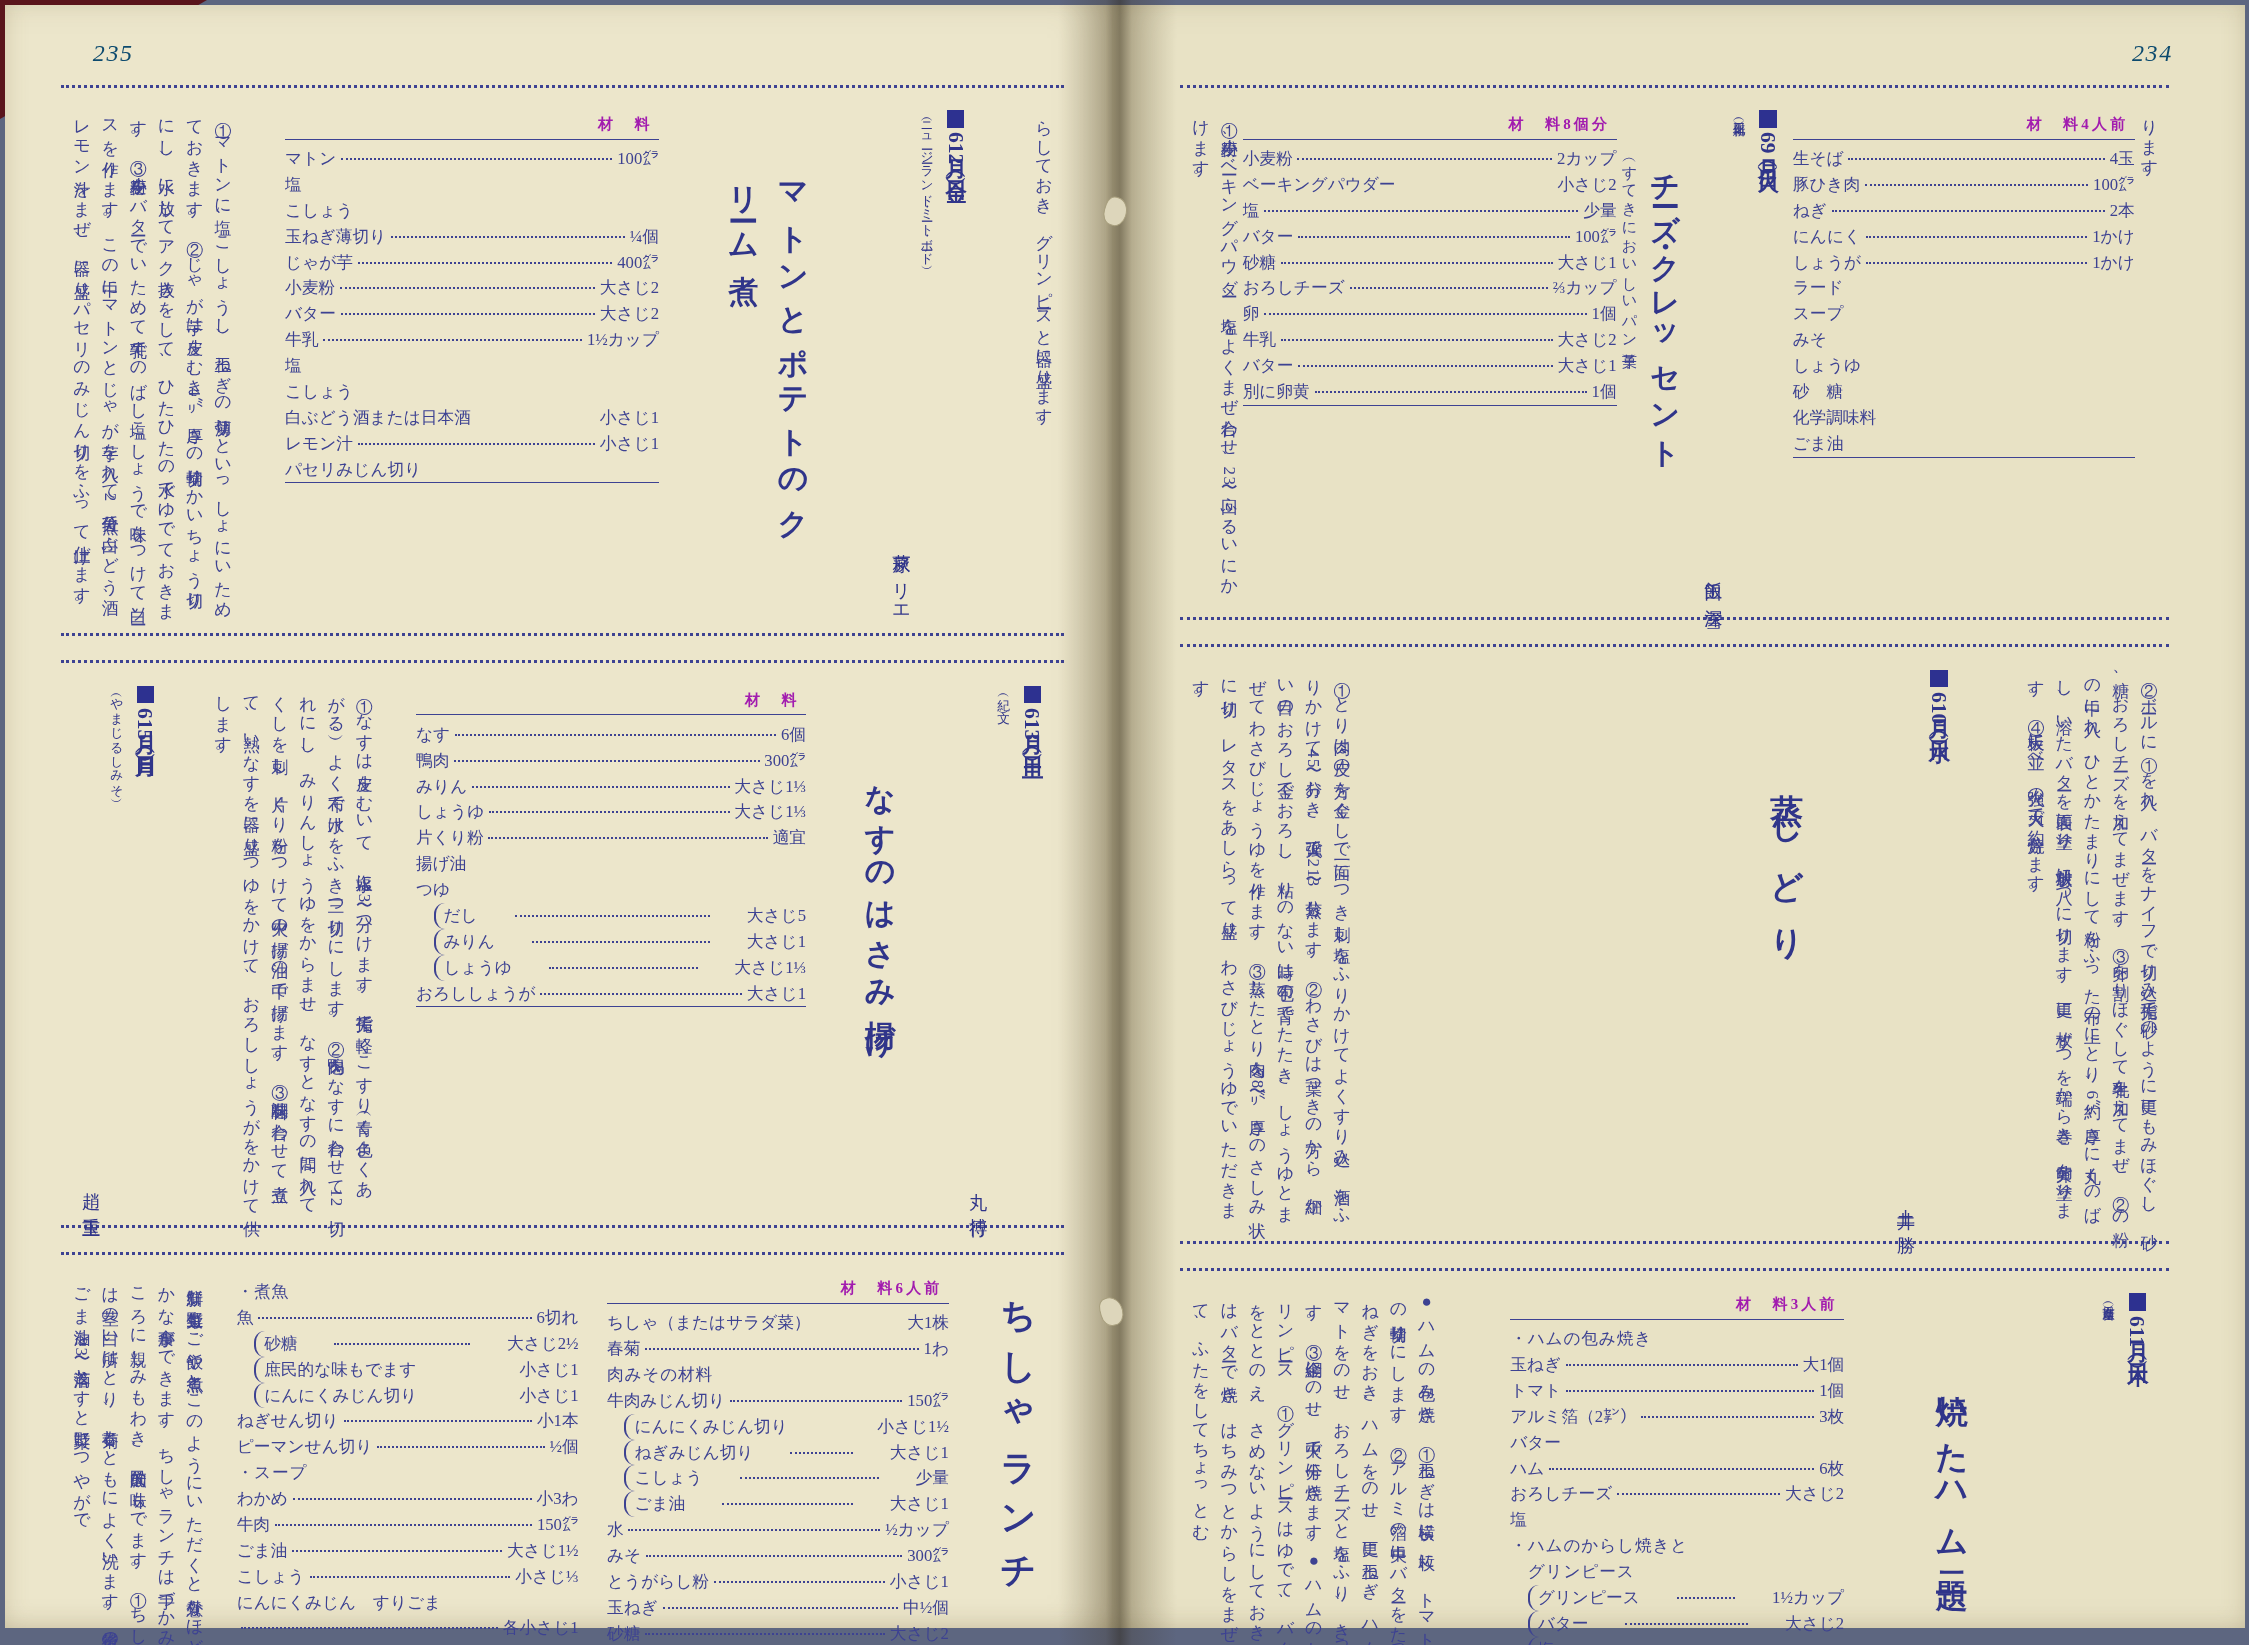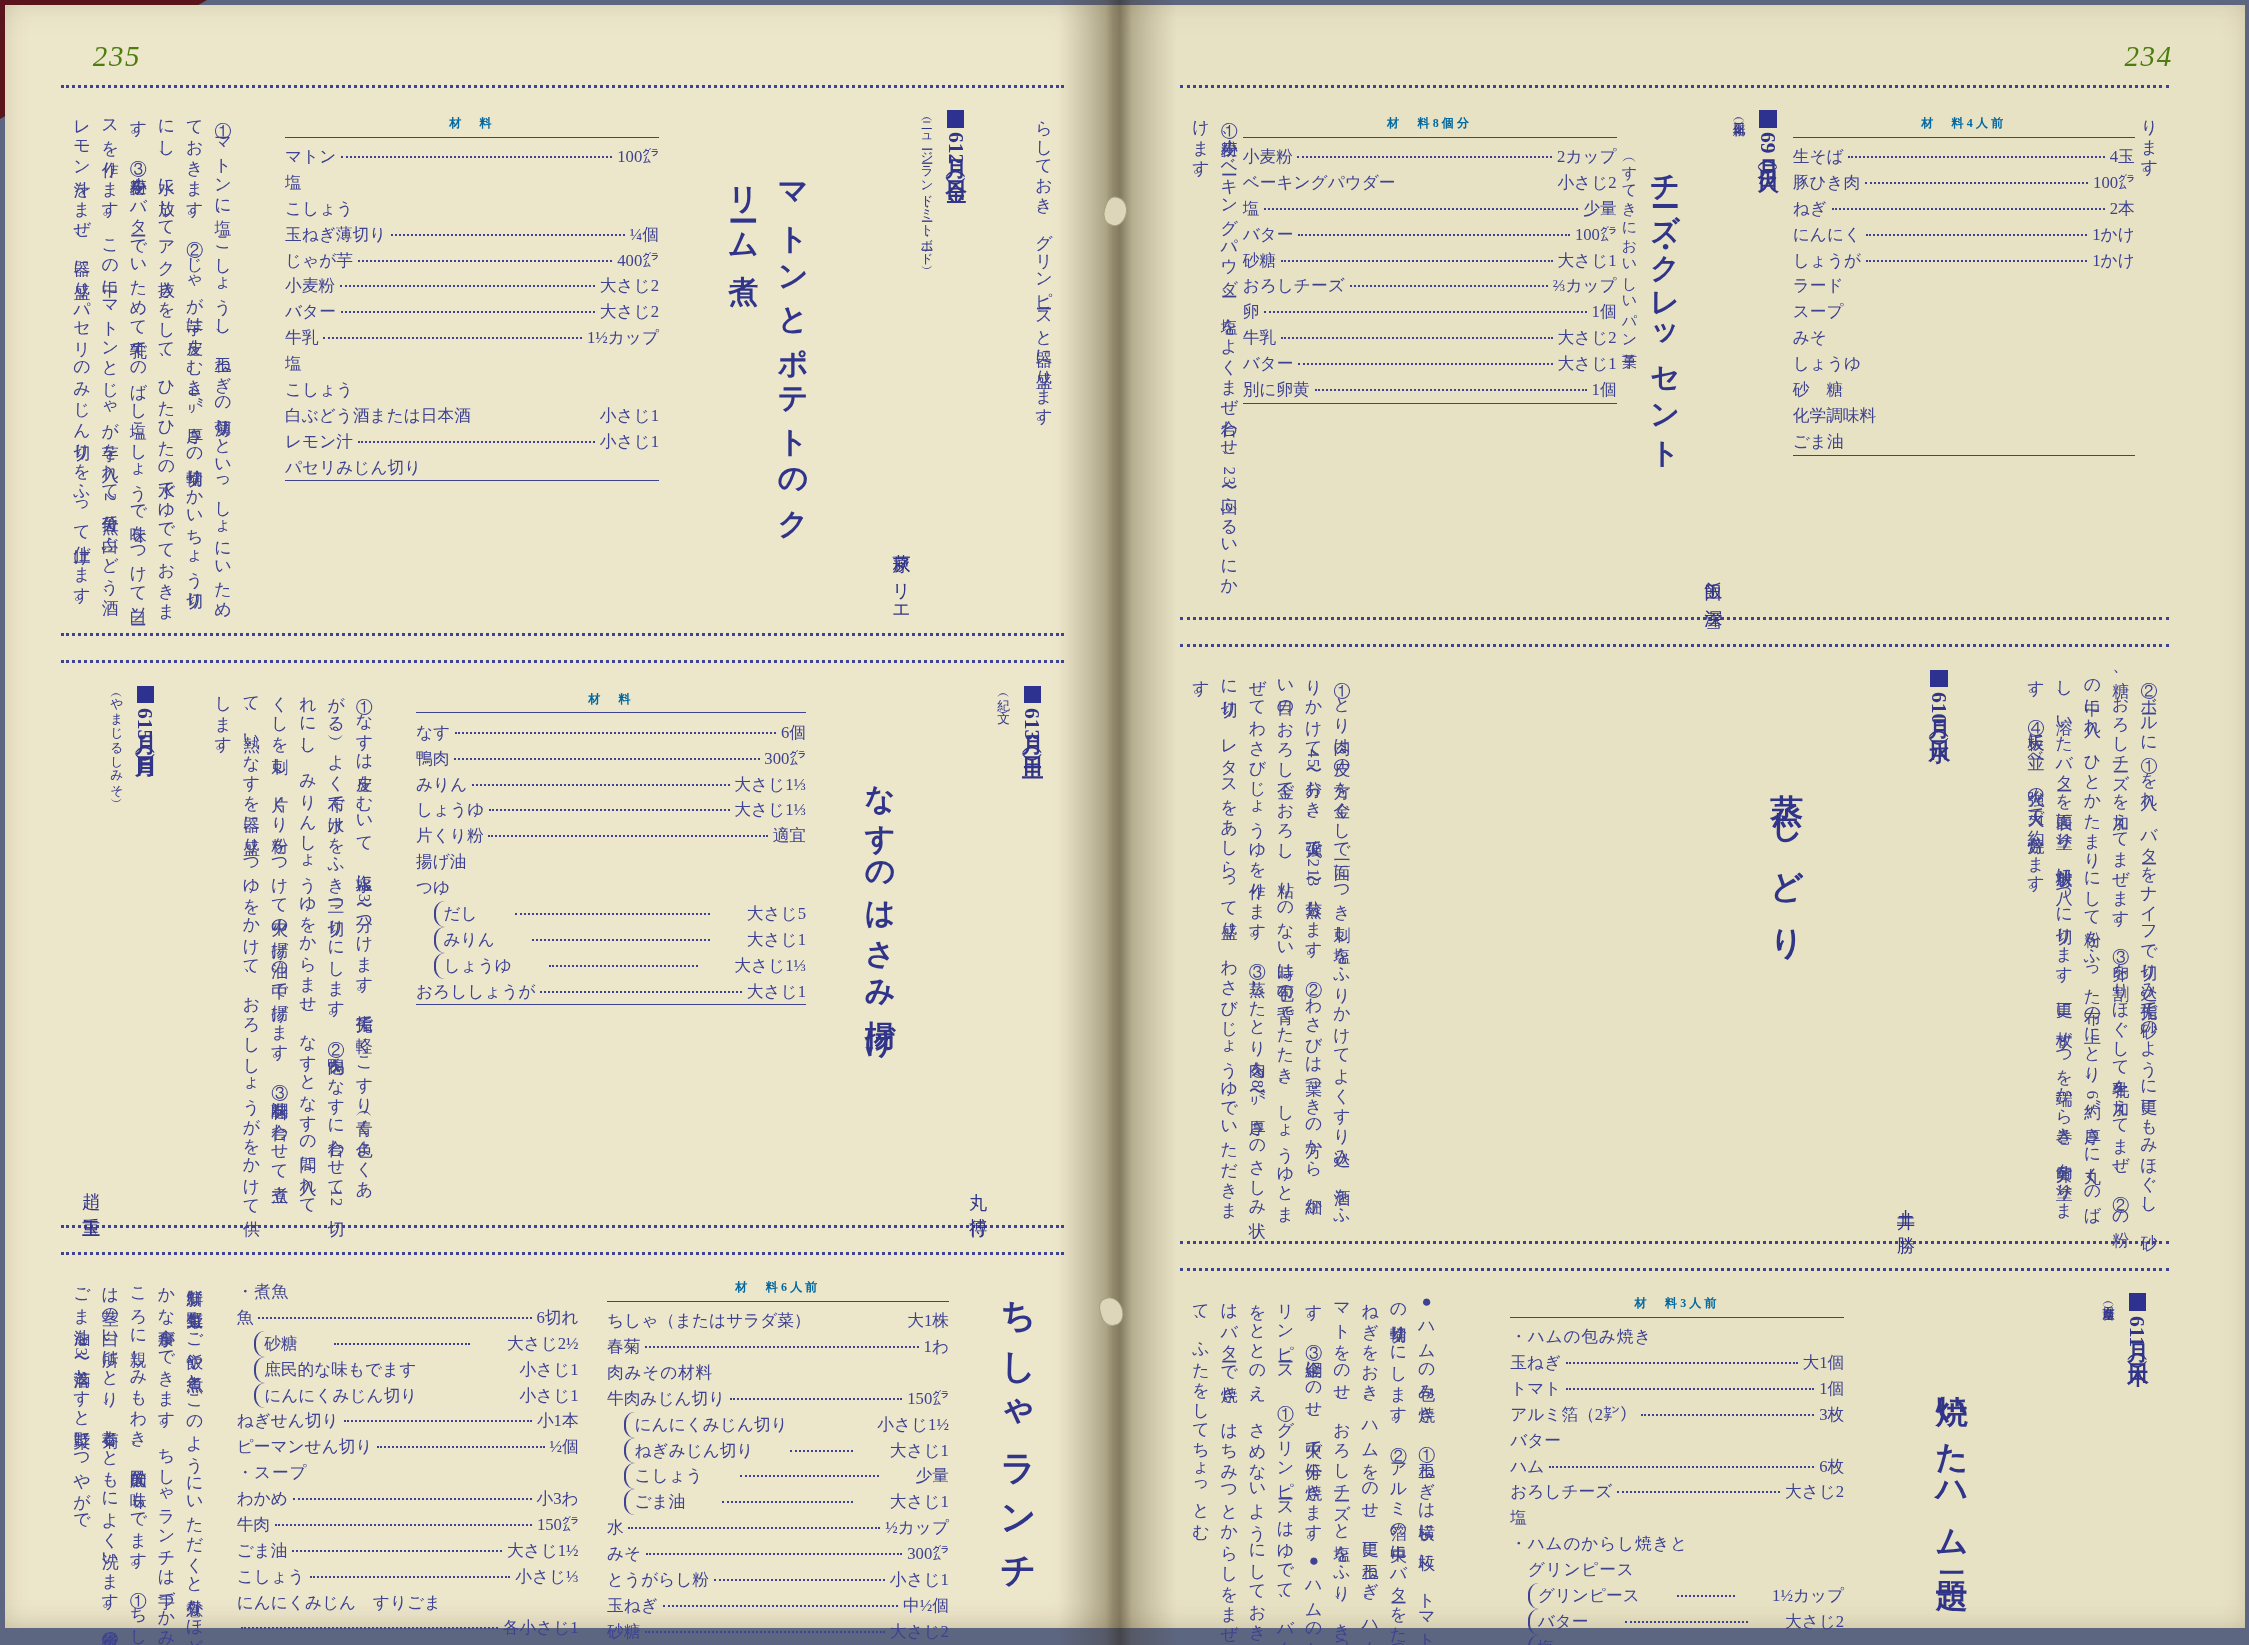--- a/index.html
+++ b/index.html
@@ -10,39 +10,39 @@
   }
   .corner-maroon{position:absolute;left:0;top:0;width:207px;height:119px;
     background:#5a151c;clip-path:polygon(0 0,100% 0,0 100%);}
   .book{position:absolute;left:4.8px;top:4.8px;width:2240px;height:1623px;display:flex;}
   .page{position:relative;height:100%;color:#3d4292;}
   .page-left{width:1107px;background:#ece6cb;box-shadow:inset -32px 0 48px -24px rgba(80,65,30,.35), inset 6.4px -6.4px 24px -8px rgba(120,100,60,.25);}
   .page-right{width:1133px;background:#e8e2c5;box-shadow:inset 32px 0 48px -24px rgba(80,65,30,.35), inset -8px -4.8px 24px -9.5px rgba(120,100,60,.25);}
   .gutter{position:absolute;left:1058px;top:0;width:119px;height:100%;pointer-events:none;
     background:linear-gradient(90deg,rgba(60,45,15,0) 0%,rgba(60,45,15,.22) 40%,rgba(40,30,10,.45) 52%,rgba(60,45,15,.22) 62%,rgba(60,45,15,0) 100%);}
   .stitch{position:absolute;width:20.7px;height:27px;background:#ddd6bb;border:1.6px solid #a89f7e;border-radius:40% 60% 50% 50%;transform:rotate(18deg);}
-  .pnum{position:absolute;top:35px;font-size:29px;font-style:italic;letter-spacing:1.6px;color:#4d7c0f;}
+  .pnum{position:absolute;top:35px;font-size:24px;font-style:italic;letter-spacing:1.6px;color:#0c4a6e;}
   .pad{position:absolute;left:56px;right:48px;top:80px;bottom:14.3px;display:flex;flex-direction:column;}
   .band{border-top:3.2px dotted #3d4292;border-bottom:3.2px dotted #3d4292;
     display:flex;flex-direction:row;justify-content:space-between;align-items:stretch;
     padding:20.7px 6.4px 16px 6.4px;margin-bottom:24px;}
   .band:last-child{margin-bottom:0;}
   .v{writing-mode:vertical-rl;height:100%;line-height:1.66;}
   .instr{font-size:17px;letter-spacing:0.8px;}
   .cont{font-size:17px;}
   .title{font-weight:bold;font-size:30px;letter-spacing:6.4px;color:#30358a;margin:0 11px;}
   .title.big{font-size:35px;letter-spacing:11px;}
   .subtitle{font-size:15px;letter-spacing:1.6px;font-weight:normal;}
   .dblock{font-size:21.5px;font-weight:bold;color:#30358a;margin:0 8px;}
   .dblock .brand{font-size:12.7px;font-weight:normal;margin-top:4.8px;}
   .dblock .author{font-size:18.3px;font-weight:normal;text-align:end;letter-spacing:3.2px;}
   .sq{display:inline-block;width:17.5px;height:17.5px;background:#2d3190;margin:1.6px 0 4.8px 0;}
   .mat{border-bottom:1.6px solid #3d4292;align-self:flex-start;flex:0 0 auto;}
-  .mat-h{display:flex;justify-content:center;border-bottom:1.6px solid #3d4292;
-    font-weight:bold;font-size:12px;letter-spacing:3.2px;padding:0 6.4px 4.8px 6.4px;margin-bottom:6.4px;color:#0369a1;}
+  .mat-h{display:flex;justify-content:flex-end;border-bottom:1.6px solid #3d4292;
+    font-weight:bold;font-size:15px;letter-spacing:3.2px;padding:0 6.4px 4.8px 6.4px;margin-bottom:6.4px;color:#a21caf;}
   .ing{display:flex;align-items:baseline;font-size:16.7px;line-height:1.55;}
   .ing-n{white-space:pre;}
   .ing-q{white-space:pre;}
   .ing-l{flex:1 1 auto;border-bottom:2.4px dotted #3d4292;margin:0 4.8px;transform:translateY(-4px);min-width:9.5px;}
   .ing.sp .ing-l{border-bottom:none;}
   .ing.sec{letter-spacing:0.8px;}
   .ing.br,.ing.br2{border-left:2.4px solid #3d4292;margin-left:17.5px;padding-left:8px;border-radius:11px 0 0 11px;gap:32px;}
   .matfree{font-size:16.7px;line-height:1.7;align-self:flex-start;}
 </style>
 </head>

